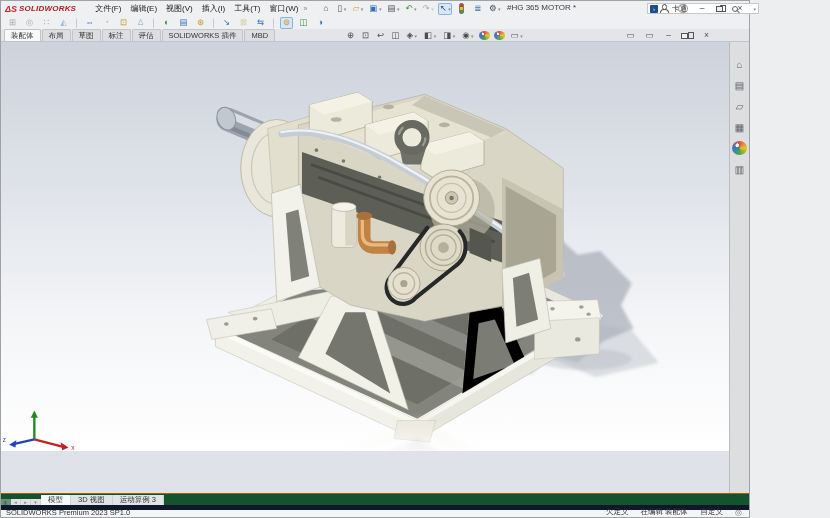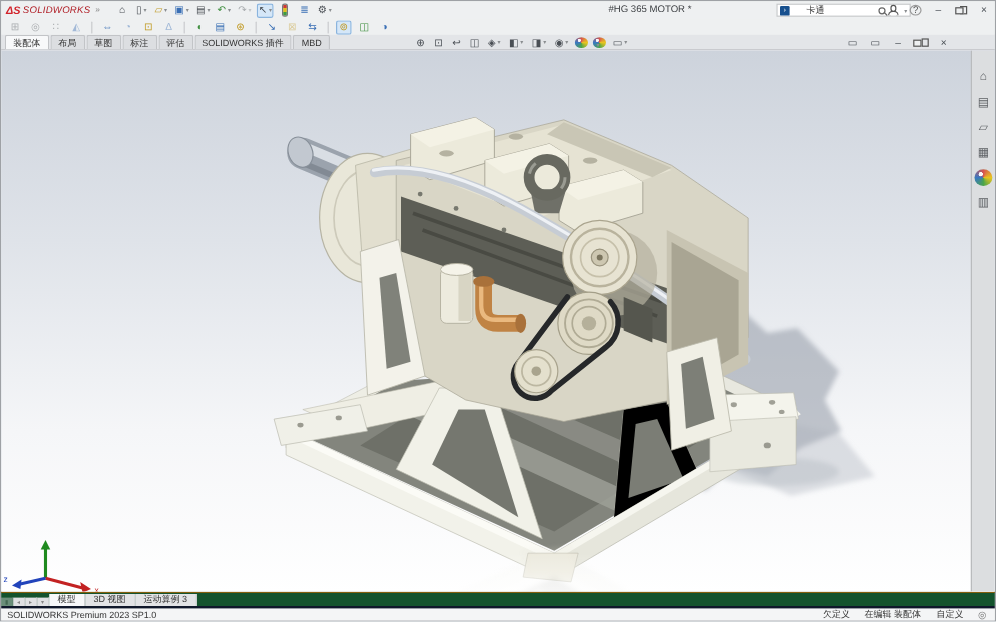--- a/index.html
+++ b/index.html
@@ -1,23 +1,23 @@
 <!DOCTYPE html>
 <html><head>
 <meta charset="utf-8">
 <style>
   *{margin:0;padding:0;box-sizing:border-box;-webkit-font-smoothing:antialiased}
   html,body{width:830px;height:518px;overflow:hidden;font-family:"Liberation Sans",sans-serif;background:#eceef0}
-  .window{width:830px;height:518px;display:flex;flex-direction:column;border:1px solid #9ea1a5}
+  .window{width:750px;height:518px;display:flex;flex-direction:column;border:1px solid #9ea1a5}
 
   
   .titlebar{height:15px;flex:0 0 15px;display:flex;align-items:center;font-size:8px;background:#eef0f1;position:relative;padding:0 4px;color:#222}
   .logo{display:flex;align-items:center;gap:2px;cursor:default}
   .logo-mark{color:#d2232a;font-weight:bold;font-size:9px;font-style:italic}
-  .logo-text{color:#b01e26;font-weight:normal;font-style:italic;font-size:8px;letter-spacing:.2px}
+  .logo-text{color:#b01e26;font-weight:bold;font-style:italic;font-size:8px;letter-spacing:.2px}
   .menus{display:flex;gap:7px;margin-left:18px}
   .menu-item{color:#222;padding:0 1px;cursor:default}
   .pin{color:#888;font-size:7px;margin-left:4px}
   .tb{display:flex;align-items:center;margin-left:12px;gap:3px}
   .tbico{height:12px;min-width:13px;display:inline-flex;align-items:center;justify-content:center;font-size:8.5px;color:#4a4f55;padding:0 1.5px;border-radius:2px}
   .tbico .g{line-height:1}
   .drop::after{content:"▾";font-size:5px;color:#8a8d90;margin-left:1.5px}
   .sel,.hl{background:#d5e7f8;box-shadow:0 0 0 1px #8ab4dd inset}
   .dim{opacity:.42}
   .c-blue{color:#3a6fb5}.c-yellow{color:#c19a24}.c-green{color:#3f8f3f}.c-orange{color:#d07a2c}
@@ -57,35 +57,44 @@
   .taskpane{position:absolute;right:0;top:0;width:20px;height:100%;background:#dcdee0;border-left:1px solid #b9bbbd;display:flex;flex-direction:column;align-items:center;padding-top:15px;gap:7px}
   .tpico{width:15px;height:14px;display:flex;align-items:center;justify-content:center;font-size:10px;color:#5e6165}
 
   
   .docbar{height:12px;flex:0 0 12px;background:#14532d;display:flex;align-items:flex-end;font-size:7.5px;border-top:1px solid #a16207}
   .navbox{width:10px;border-right:1px solid #d0d2d4;display:flex;align-items:center;justify-content:center;font-size:5px;color:#888;background:#e0e1e3}
   .dtab{padding:0 7px;display:flex;align-items:center;border-right:1px solid #cfd1d3;background:#e2e3e5;color:#333;cursor:default}
   .dtab.active{background:#f7f8f9}
 
   
-  .statusbar{height:12px;flex:0 0 12px;background:#f4f5f6;display:flex;align-items:center;font-size:7.5px;color:#333;padding:0 5px;border-top:2px solid #0f172a}
+  .statusbar{height:12px;flex:0 0 12px;background:#f4f5f6;display:flex;align-items:flex-end;font-size:7.5px;color:#333;padding:0 5px;border-top:5px solid #0f172a}
   .status-right{margin-left:auto;display:flex;gap:12px;align-items:center;margin-right:2px}
   .status-right .cell{color:#333}
   .status-ico{font-size:8px;color:#777}
 </style>
 </head>
 <body>
 
 <div class="window">
 
   <div class="titlebar">
     <div class="logo">
       <span class="logo-mark">ΔS</span>
       <span class="logo-text">SOLIDWORKS</span>
     </div>
+    <div class="menus">
+
+    <span class="menu-item">文件(F)</span>
+        <span class="menu-item">编辑(E)</span>
+        <span class="menu-item">视图(V)</span>
+        <span class="menu-item">插入(I)</span>
+        <span class="menu-item">工具(T)</span>
+        <span class="menu-item">窗口(W)</span>
+      </div>
     <span class="pin">»</span>
     <div class="tb">
 
     <span class="tbico">
           <span class="g">⌂</span>
         </span>
         <span class="tbico drop">
           <span class="g">▯</span>
         </span>
         <span class="tbico drop c-yellow">

